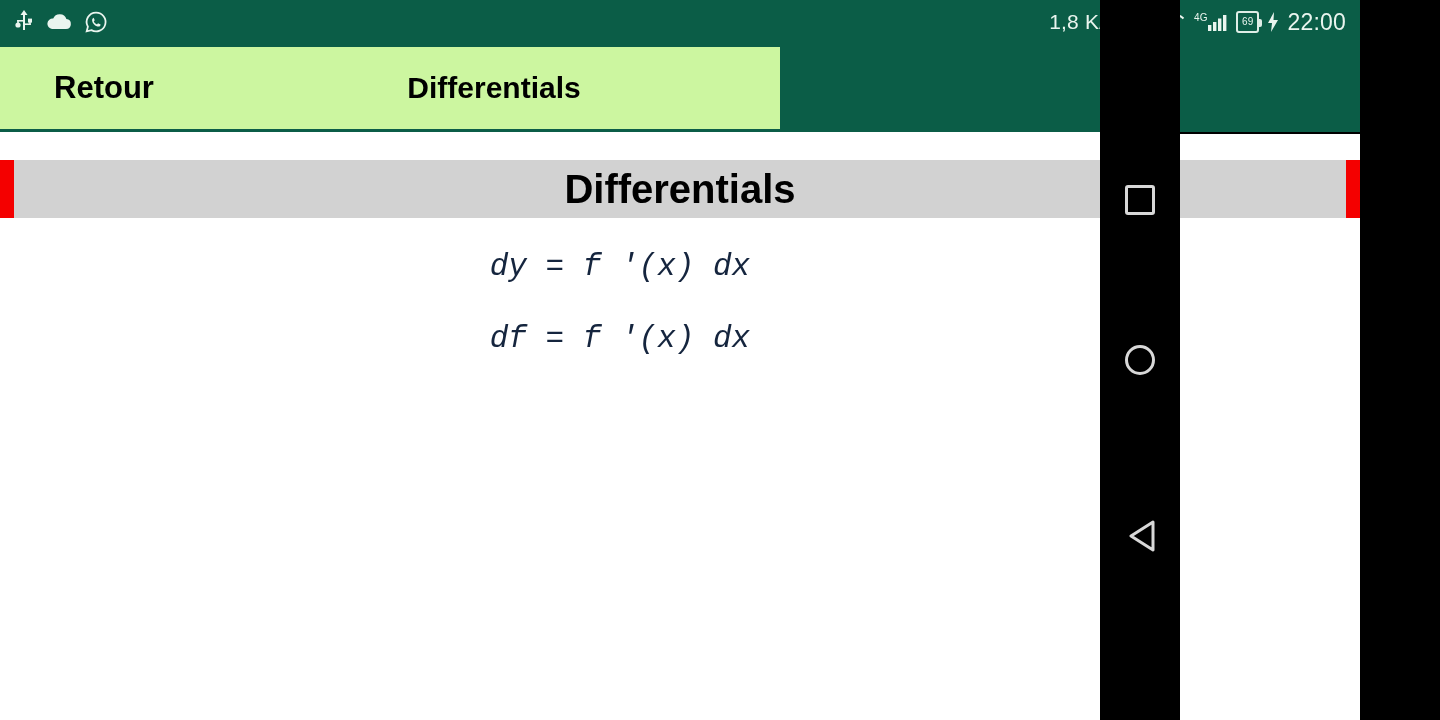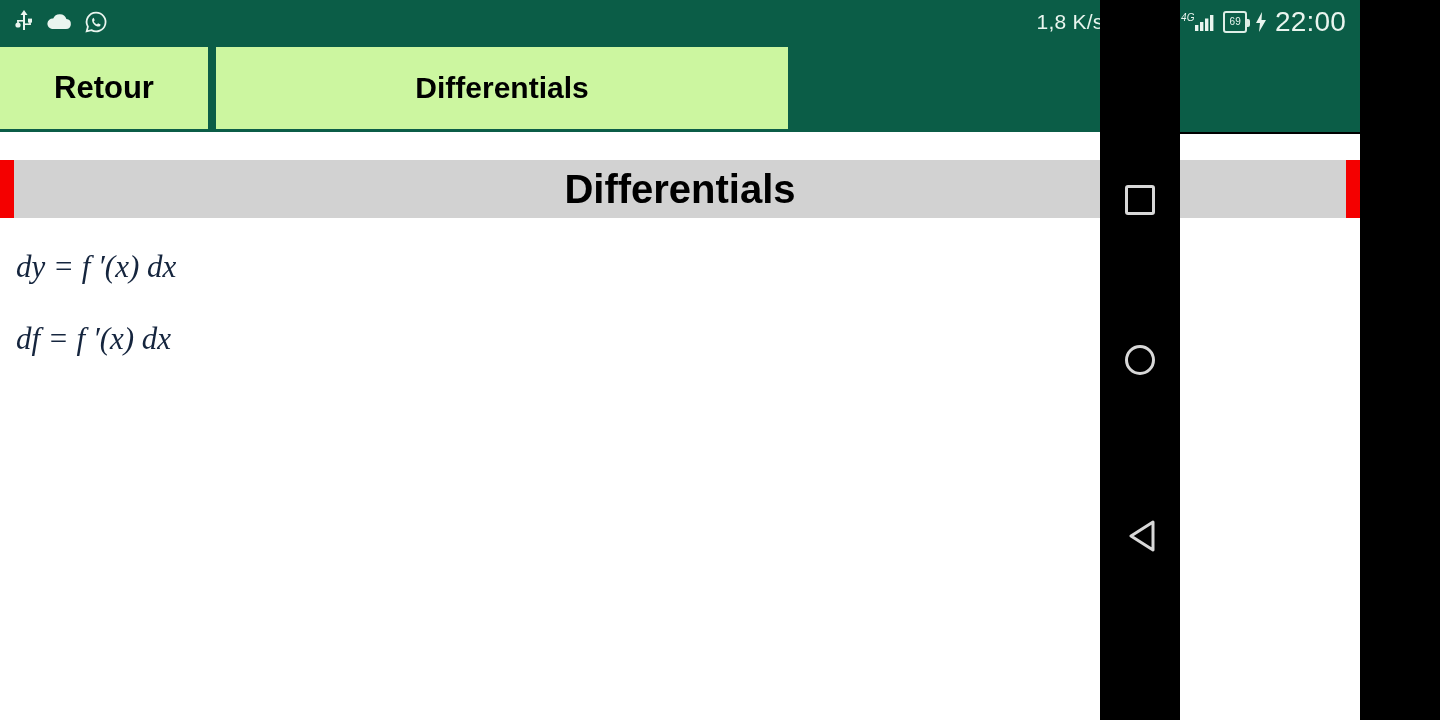--- a/index.html
+++ b/index.html
@@ -26,48 +26,48 @@
   .status-left {
     display: flex; align-items: center; gap: 12px;
     padding-left: 14px;
   }
   .status-right {
     margin-left: auto;
     display: flex; align-items: center; gap: 8px;
     padding-right: 14px;
     font-size: 22px; letter-spacing: .2px;
   }
-  .si { display: inline-block; line-height: 1; font-style: italic; }
+  .si { display: inline-block; line-height: 1; }
   .si svg { display: block; }
   .battery {
     border: 2px solid #dfeee7;
     border-radius: 3px;
     padding: 0 4px;
     font-size: 10px;
     line-height: 18px;
     height: 22px;
     display: flex; align-items: center;
     position: relative;
   }
   .battery::after {
     content: "";
     position: absolute; right: -5px; top: 6px;
     width: 3px; height: 8px; background: #dfeee7;
     border-radius: 0 2px 2px 0;
   }
   .netspeed { font-size: 21px; margin-right: 4px; }
-  .clock { font-size: 28px; }
+  .clock { font-size: 23px; }
 
   
   .navbar {
     position: absolute; left: 0; top: 44px;
     width: 1360px; height: 88px;
     background: #0b5d47;
     display: flex; align-items: stretch;
-    gap: 8px;
+    gap: 0;
     padding: 3px 0 3px 0;
   }
   .navbtn {
     background: #ccf6a0;
     color: #000;
     font-weight: bold;
     display: flex; align-items: center; justify-content: center;
     font-size: 30px;
     border: none;
     cursor: pointer;
@@ -111,22 +111,22 @@
   }
   .para { margin-bottom: 18px; }
   .para2 { margin-top: 30px; }
   .math {
     font-family: "DejaVu Serif", serif;
     font-style: italic;
     font-size: 27px;
     color: #15253e;
   }
   .eq {
-    text-align: left;
-    font-family: Liberation Serif, serif;
+    text-align: center;
+    font-family: Liberation Mono, monospace;
     font-style: italic;
     font-size: 31px;
     color: #15253e;
     margin: 26px 0 26px 0;
     padding-right: 120px;
   }
   .eq2 { margin-top: 8px; }
 
   
   .scrollbar-track {

